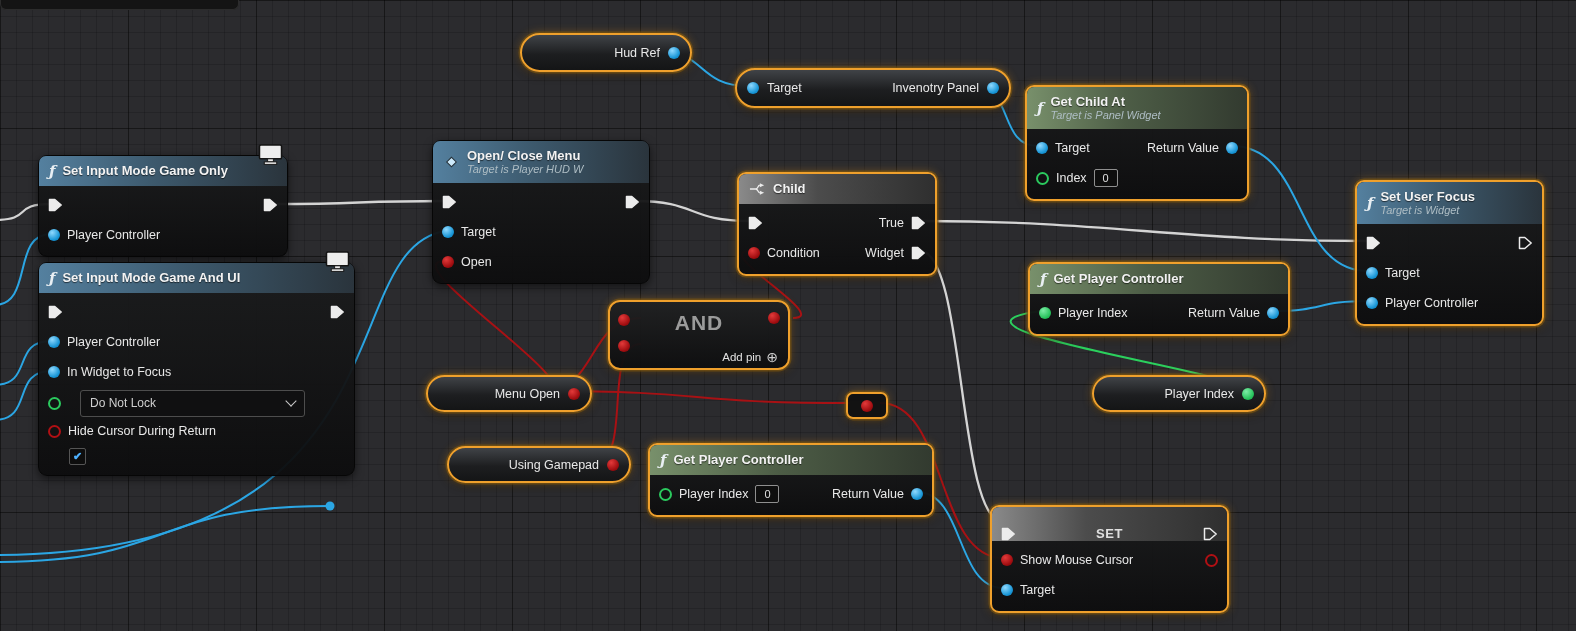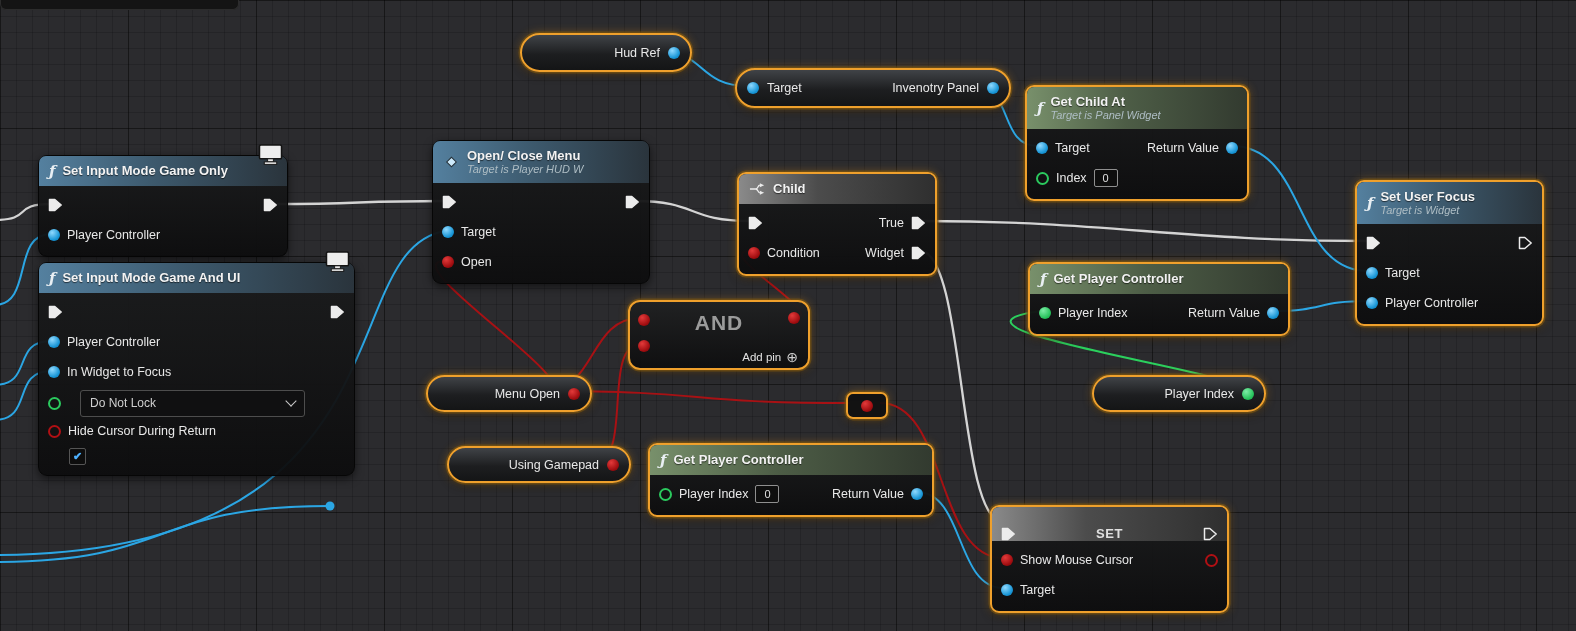--- a/index.html
+++ b/index.html
@@ -407,21 +407,21 @@
             <span class="dot int"></span>
             <span class="plabel">Player Index</span>
           </div>
           <div class="side right">
             <span class="plabel">Return Value</span>
             <span class="dot obj"></span>
           </div>
         </div>
       </div>
     </div>
-    <div class="node and selected" style="left: 628px; top: 300px; width: 178px; height: 66px;">
+    <div class="node and selected" style="left: 608px; top: 300px; width: 178px; height: 66px;">
       <div class="andbig">AND</div>
       <span class="dot bool p-in1"></span>
       <span class="dot bool p-in2"></span>
       <span class="dot bool p-out"></span>
       <div class="addpin">
         <span>Add pin</span>
         <span class="plus">⊕</span>
       </div>
     </div>
     <div class="node pill selected" style="left: 415px; top: 375px; width: 142px; height: 33px; margin-left: 11px;">

